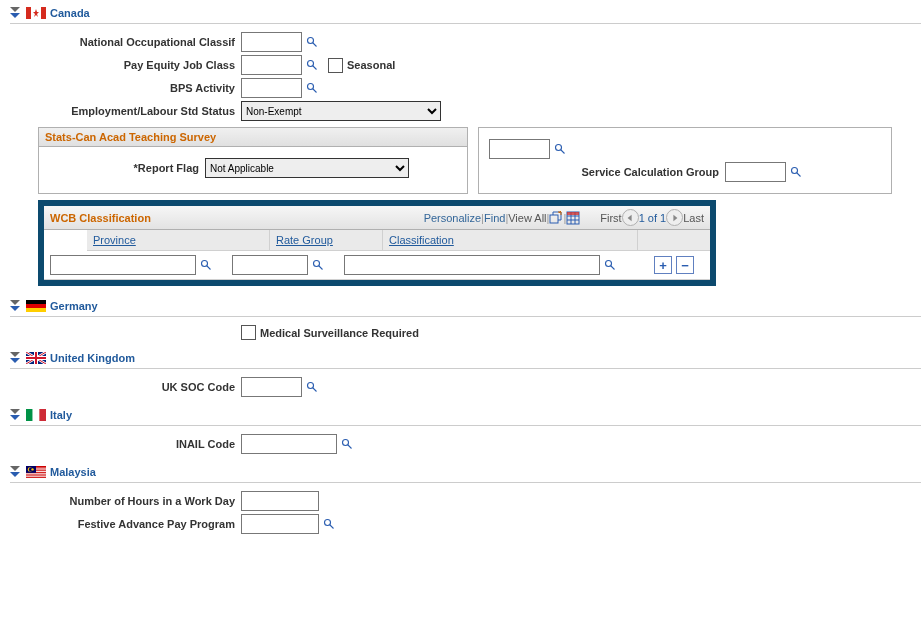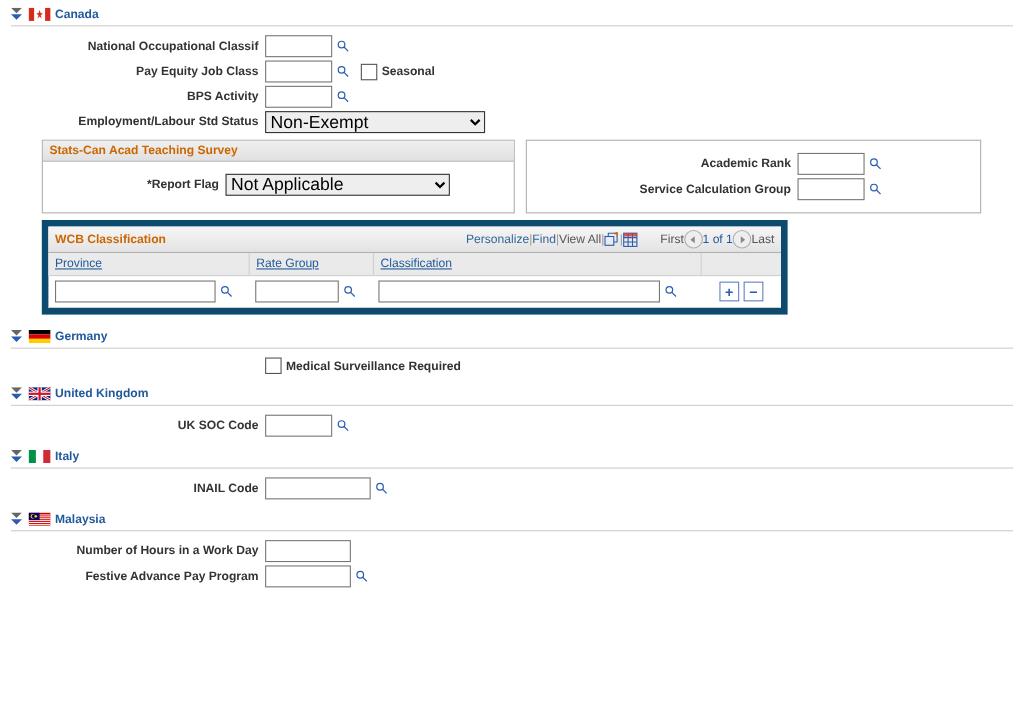--- a/index.html
+++ b/index.html
@@ -42,21 +42,21 @@
   }
   input.txt {
     border: 1px solid #777;
     height: 18px;
     font-size: 11px;
     padding: 0 2px;
   }
   select.sel {
     border: 1px solid #333;
     height: 20px;
-    font-size: 16px;
+    font-size: 10px;
     background: #eee;
   }
   .lookup {
     margin-left: 4px;
     color: #2a5db0;
     cursor: pointer;
   }
   .lookup svg { width: 12px; height: 12px; display: block; }
   .checkbox {
     width: 13px; height: 13px; border: 1px solid #555; display: inline-block; vertical-align: middle;
@@ -103,21 +103,21 @@
     gap: 0;
     color: #555;
   }
   .grid-tools a { text-decoration: none; }
   .grid-tools .sep { color: #999; }
   .grid-tools svg { width: 14px; height: 14px; display: block; }
   .grid-head, .grid-row {
     display: flex;
     border-bottom: 1px solid #d0d0d0;
   }
-  .grid-head { background: #eaeaea; }
+  .grid-head { background: #eaeaea; margin-left: 43px; }
   .grid-head div {
     padding: 4px 6px;
     color: #215a9c;
     text-decoration: underline;
     font-weight: normal;
     border-right: 1px solid #d0d0d0;
   }
   .grid-head div:last-child { border-right: none; }
   .grid-row div {
     padding: 4px 6px;
@@ -278,21 +278,20 @@
         <span class="lbl">*Report Flag</span>
         <select class="sel" style="width:204px">
           <option>Not Applicable</option>
         </select>
       </div>
     </div>
   </div>
   <div class="panel edgov" style="width:412px">
     <div class="panel-body">
       <div class="form-row">
-        <span class="lbl">Academic Rank</span>
         <input class="txt" style="width: 55px;" value="">
         <span class="lookup">
             <svg>
               <use href="#i-lookup"></use>
             </svg>
           </span>
       </div>
       <div class="form-row">
         <span class="lbl">Service Calculation Group</span>
         <input class="txt" style="width: 55px;" value="">

